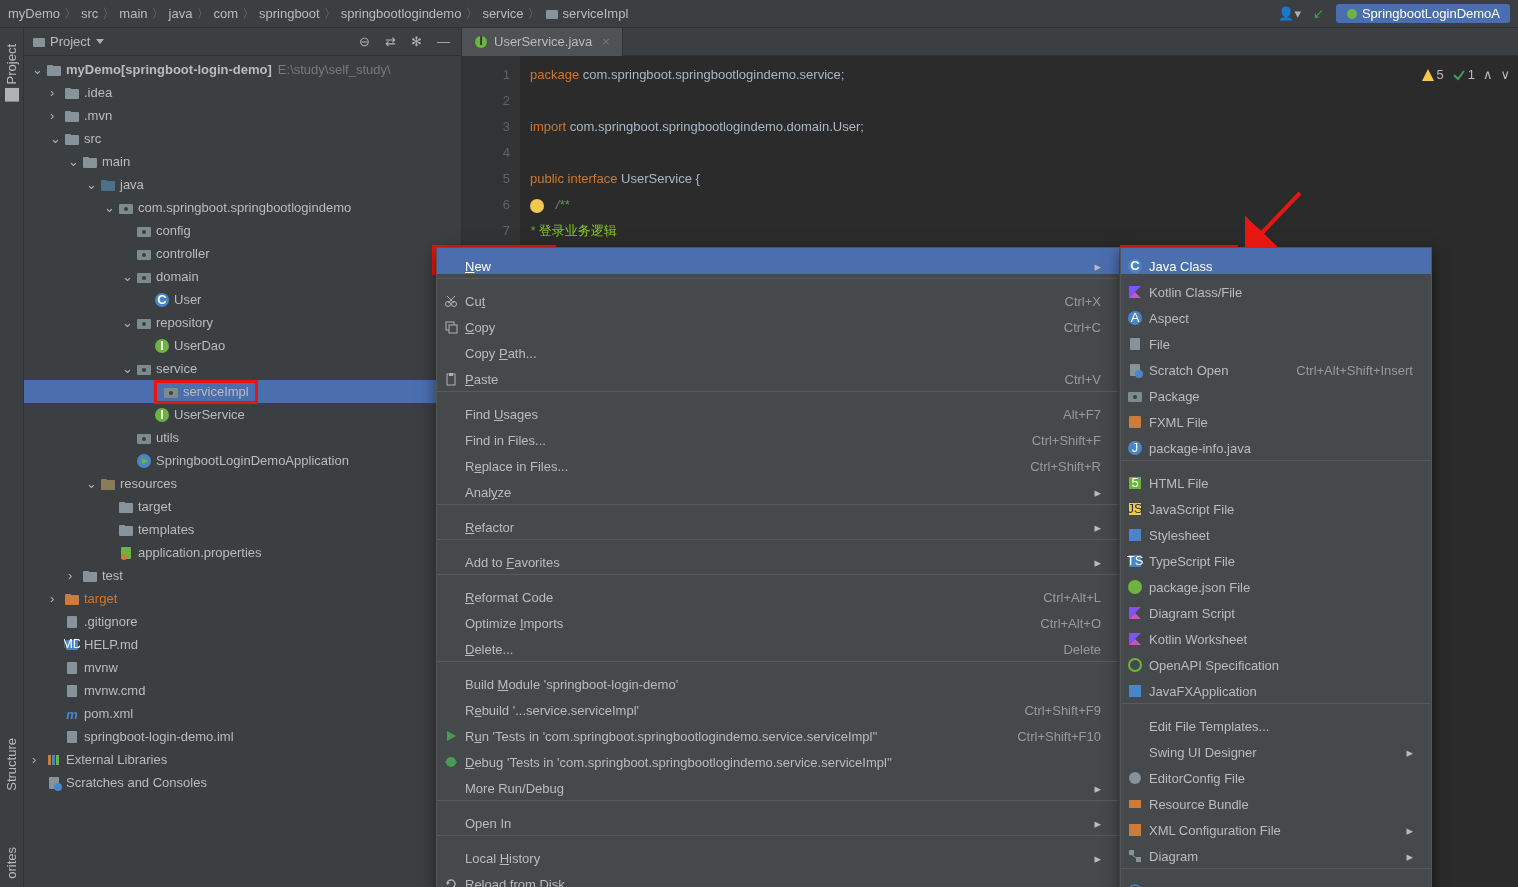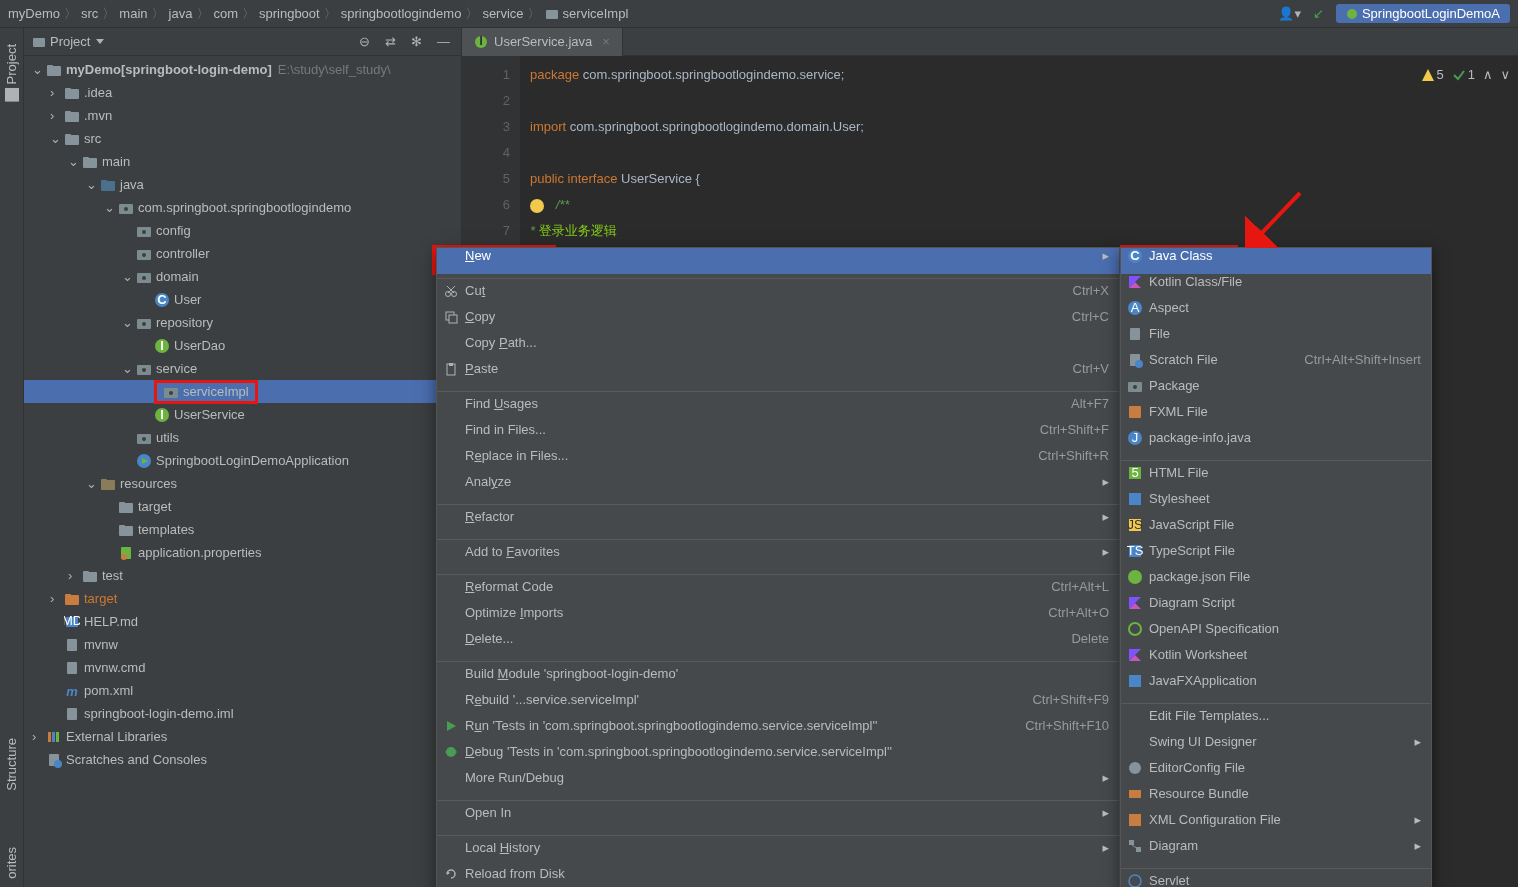--- a/index.html
+++ b/index.html
@@ -38,21 +38,21 @@
 .pkg{color:#a9b7c6}
 .cls{color:#a9b7c6}
 .comment{color:#629755;font-style:italic}
 .comment-cn{color:#84cc16}
 .inspections{position:absolute;top:6px;right:8px;display:flex;gap:8px;color:#bbbbbb;font-size:12px;align-items:center}
 .warn-badge{display:flex;align-items:center;gap:2px}
 .bulb{width:14px;height:14px;background:#f2c94c;border-radius:50%}
 .context-menu{position:absolute;background:#46494b;border:1px solid #555;box-shadow:0 5px 15px rgba(0,0,0,0.5);z-index:100}
 .context-menu.main{left:436px;top:247px;width:684px}
 .context-menu.sub{left:1120px;top:247px;width:312px}
-.menu-item{height:26px;display:flex;align-items:flex-start;padding:0 10px 0 28px;position:relative;color:#bbbbbb}
+.menu-item{height:26px;display:flex;align-items:flex-end;padding:0 18px 0 28px;position:relative;color:#bbbbbb}
 .menu-item.selected{background:#4b6eaf;color:#fff}
 .menu-item .mi-icon{position:absolute;left:6px;width:16px;height:16px;display:flex;align-items:center;justify-content:center}
 .menu-item .shortcut{margin-left:auto;color:#999}
 .menu-item .sub-arrow{margin-left:auto;color:#bbbbbb}
 .menu-sep{height:1px;background:#5a5a5a;margin:4px 0}
 .red-box-menu{border:3px solid #e61610;position:absolute}
 .red-arrow{position:absolute;z-index:200}
 svg{display:block}
 .underline{text-decoration:underline}
 .icon-btn{width:16px;height:16px;color:#afb1b3;cursor:pointer}
@@ -391,20 +391,30 @@
               <rect x="1" y="3" width="6" height="3" rx="1" fill="#c87c3e"></rect>
             </svg>
           </span>
           <span class="label">target</span>
         </div>
         <div class="tree-row">
           <span class="indent" style="width: 18px;"></span>
           <span class="arrow"></span>
           <span class="icon">
             <svg width="16" height="16">
+              <rect x="3" y="2" width="10" height="12" rx="1" fill="#87939a"></rect>
+            </svg>
+          </span>
+          <span class="label">.gitignore</span>
+        </div>
+        <div class="tree-row">
+          <span class="indent" style="width: 18px;"></span>
+          <span class="arrow"></span>
+          <span class="icon">
+            <svg width="16" height="16">
               <rect x="2" y="3" width="12" height="10" rx="1" fill="#4a86c7"></rect>
               <text x="8" y="11" text-anchor="middle" fill="#fff" font-size="7">MD</text>
             </svg>
           </span>
           <span class="label">HELP.md</span>
         </div>
         <div class="tree-row">
           <span class="indent" style="width: 18px;"></span>
           <span class="arrow"></span>
           <span class="icon">
@@ -688,21 +698,21 @@
       </span>
       <span>File</span>
     </div>
     <div class="menu-item">
       <span class="mi-icon">
         <svg width="16" height="16">
           <rect x="3" y="2" width="10" height="12" rx="1" fill="#87939a"></rect>
           <circle cx="12" cy="12" r="4" fill="#4a86c7"></circle>
         </svg>
       </span>
-      <span>Scratch File</span>
+      <span>Scratch Open</span>
       <span class="shortcut">Ctrl+Alt+Shift+Insert</span>
     </div>
     <div class="menu-item">
       <span class="mi-icon">
         <svg width="16" height="16">
           <rect x="1" y="4" width="14" height="10" rx="1" fill="#7b8b8e"></rect>
           <circle cx="8" cy="9" r="2" fill="#3c3f41"></circle>
         </svg>
       </span>
       <span>Package</span>
@@ -730,38 +740,38 @@
         <svg width="16" height="16">
           <rect x="2" y="2" width="12" height="12" fill="#6cb33f"></rect>
           <text x="8" y="12" text-anchor="middle" fill="#fff" font-size="7">5</text>
         </svg>
       </span>
       <span>HTML File</span>
     </div>
     <div class="menu-item">
       <span class="mi-icon">
         <svg width="16" height="16">
-          <rect x="2" y="2" width="12" height="12" fill="#4a86c7"></rect>
-        </svg>
-      </span>
-      <span>Stylesheet</span>
-    </div>
-    <div class="menu-item">
-      <span class="mi-icon">
-        <svg width="16" height="16">
           <rect x="2" y="2" width="12" height="12" fill="#f2c94c"></rect>
           <text x="8" y="12" text-anchor="middle" fill="#333" font-size="8">JS</text>
         </svg>
       </span>
       <span>JavaScript File</span>
     </div>
     <div class="menu-item">
       <span class="mi-icon">
         <svg width="16" height="16">
           <rect x="2" y="2" width="12" height="12" fill="#4a86c7"></rect>
+        </svg>
+      </span>
+      <span>Stylesheet</span>
+    </div>
+    <div class="menu-item">
+      <span class="mi-icon">
+        <svg width="16" height="16">
+          <rect x="2" y="2" width="12" height="12" fill="#4a86c7"></rect>
           <text x="8" y="12" text-anchor="middle" fill="#fff" font-size="8">TS</text>
         </svg>
       </span>
       <span>TypeScript File</span>
     </div>
     <div class="menu-item">
       <span class="mi-icon">
         <svg width="16" height="16">
           <circle cx="8" cy="8" r="7" fill="#6cb33f"></circle>
         </svg>
@@ -773,33 +783,33 @@
         <svg width="16" height="16">
           <polygon points="2,2 14,2 2,14" fill="#7f52ff"></polygon>
           <polygon points="14,2 8,8 14,14 2,14" fill="#c757bc"></polygon>
         </svg>
       </span>
       <span>Diagram Script</span>
     </div>
     <div class="menu-item">
       <span class="mi-icon">
         <svg width="16" height="16">
-          <circle cx="8" cy="8" r="6" fill="none" stroke="#6cb33f" stroke-width="2"></circle>
-        </svg>
-      </span>
-      <span>OpenAPI Specification</span>
-    </div>
-    <div class="menu-item">
-      <span class="mi-icon">
-        <svg width="16" height="16">
           <polygon points="2,2 14,2 2,14" fill="#7f52ff"></polygon>
           <polygon points="14,2 8,8 14,14 2,14" fill="#c757bc"></polygon>
         </svg>
       </span>
       <span>Kotlin Worksheet</span>
+    </div>
+    <div class="menu-item">
+      <span class="mi-icon">
+        <svg width="16" height="16">
+          <circle cx="8" cy="8" r="6" fill="none" stroke="#6cb33f" stroke-width="2"></circle>
+        </svg>
+      </span>
+      <span>OpenAPI Specification</span>
     </div>
     <div class="menu-item">
       <span class="mi-icon">
         <svg width="16" height="16">
           <rect x="2" y="2" width="12" height="12" fill="#4a86c7"></rect>
         </svg>
       </span>
       <span>JavaFXApplication</span>
     </div>
     <div class="menu-sep"></div>

